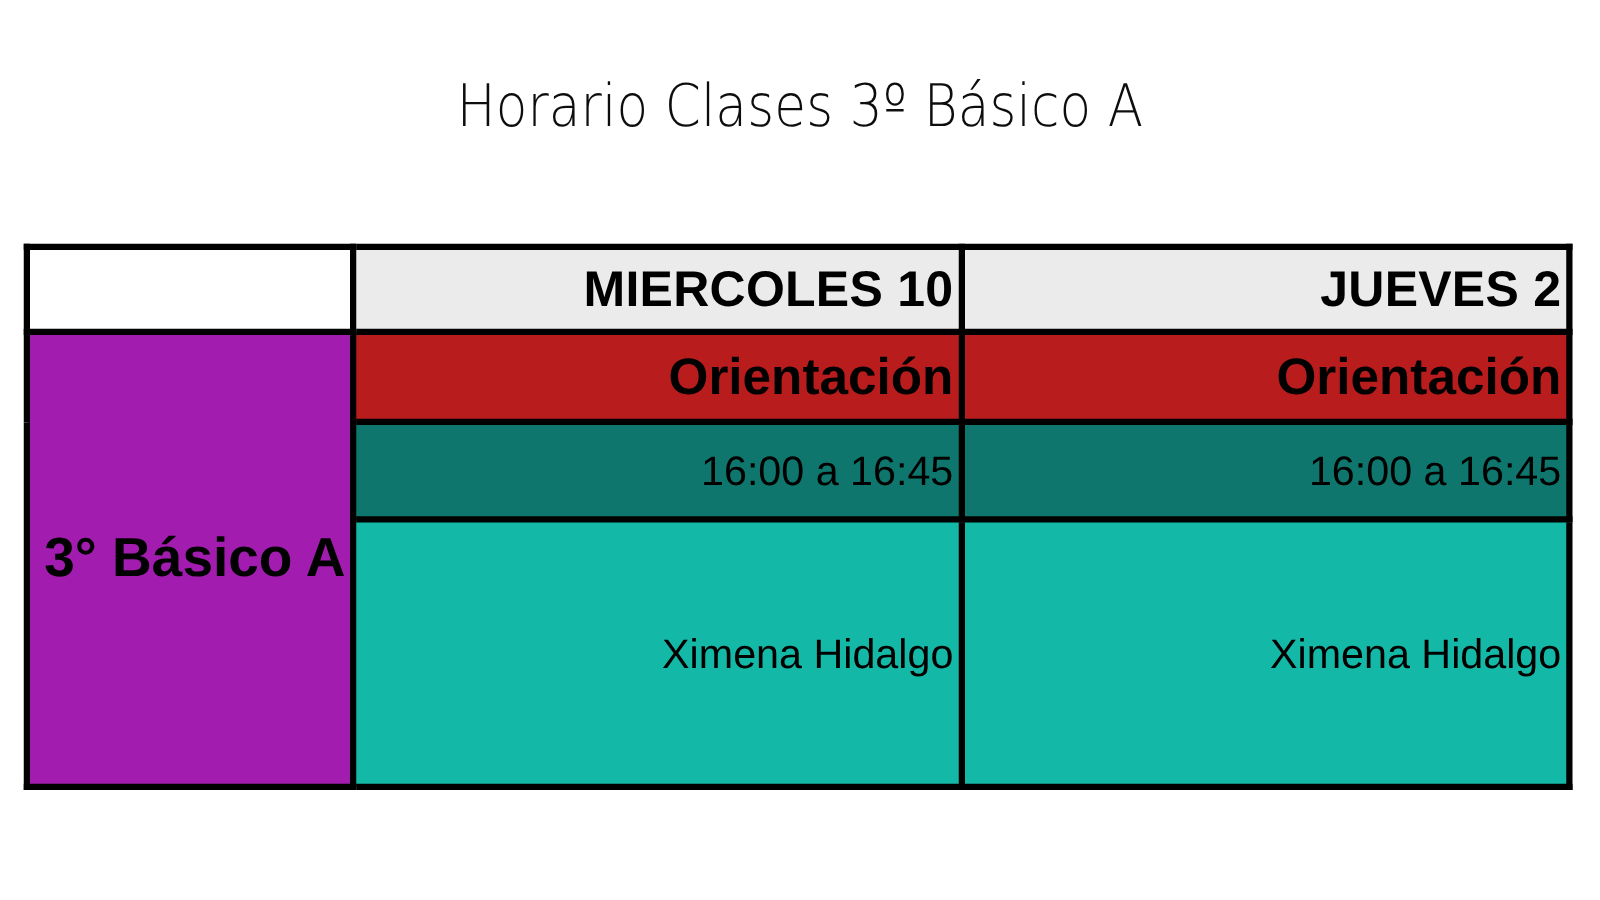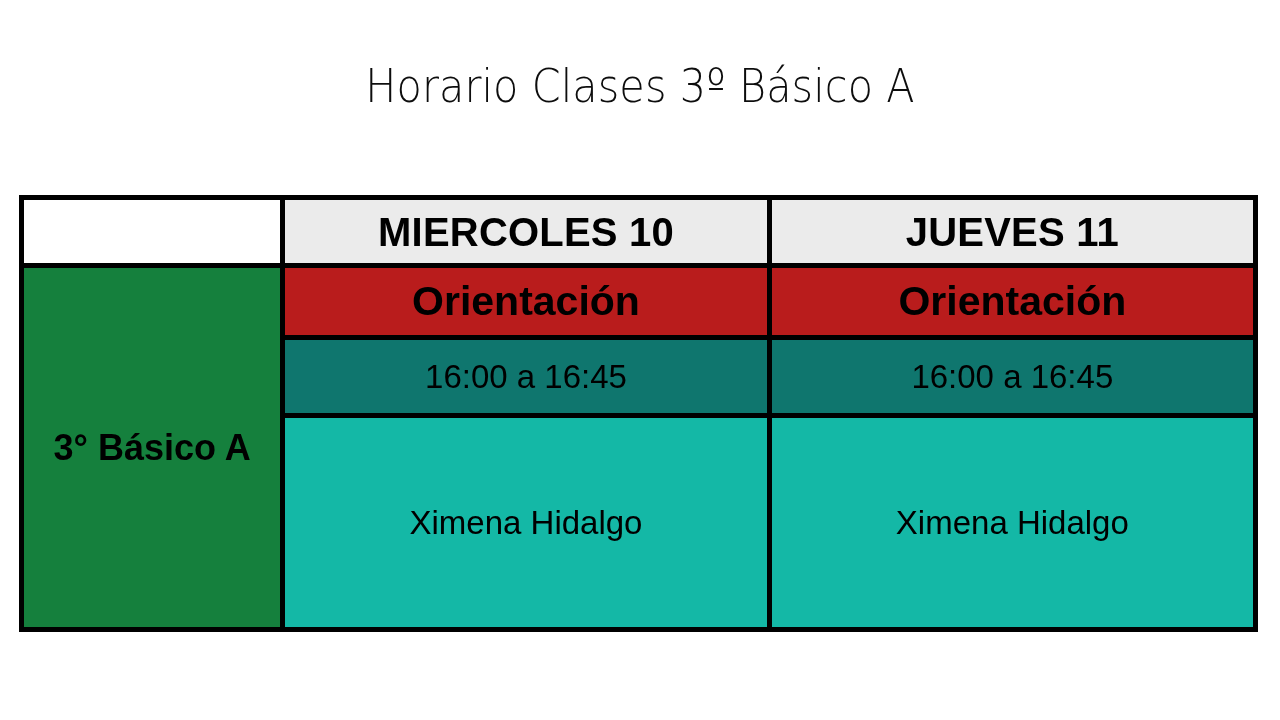--- a/index.html
+++ b/index.html
@@ -46,21 +46,21 @@
   table.schedule {
     border-collapse: collapse;
     table-layout: fixed;
     width: 1239px;
     height: 437px;
   }
 
   table.schedule td {
     padding: 0 4px;
     vertical-align: middle;
-    text-align: center;
+    text-align: right;
     border: 5px solid #000000;
     font-family: "Liberation Sans", sans-serif;
     color: #000000;
     line-height: 1.15;
   }
 
   
   .col-label  { width: 259px; }
   .col-day    { width: 482px; }
 
@@ -76,23 +76,23 @@
   
   td.day-header {
     background: #ebebeb;
     font-weight: bold;
     font-size: 40px;
     letter-spacing: 0.2px;
   }
 
   
   td.row-label {
-    background: #15803d;
+    background: #a21caf;
     font-weight: bold;
-    font-size: 36px;
+    font-size: 44px;
     border-left: 5px solid #000000;
   }
 
   
   td.subject-cell {
     background: #b91c1c;
     font-weight: bold;
     font-size: 41px;
     height: 67px;
   }
@@ -124,21 +124,21 @@
   <table class="schedule">
     <colgroup>
       <col class="col-label">
       <col class="col-day">
       <col class="col-day">
     </colgroup>
     <tbody>
       <tr>
         <td class="corner-cell"></td>
         <td class="day-header">MIERCOLES 10</td>
-        <td class="day-header">JUEVES 11</td>
+        <td class="day-header">JUEVES 2</td>
       </tr>
 
       <tr>
         <td class="row-label" rowspan="3">3° Básico A</td>
         <td class="subject-cell">Orientación</td>
         <td class="subject-cell">Orientación</td>
       </tr>
 
       <tr>
         <td class="time-cell">16:00 a 16:45</td>

